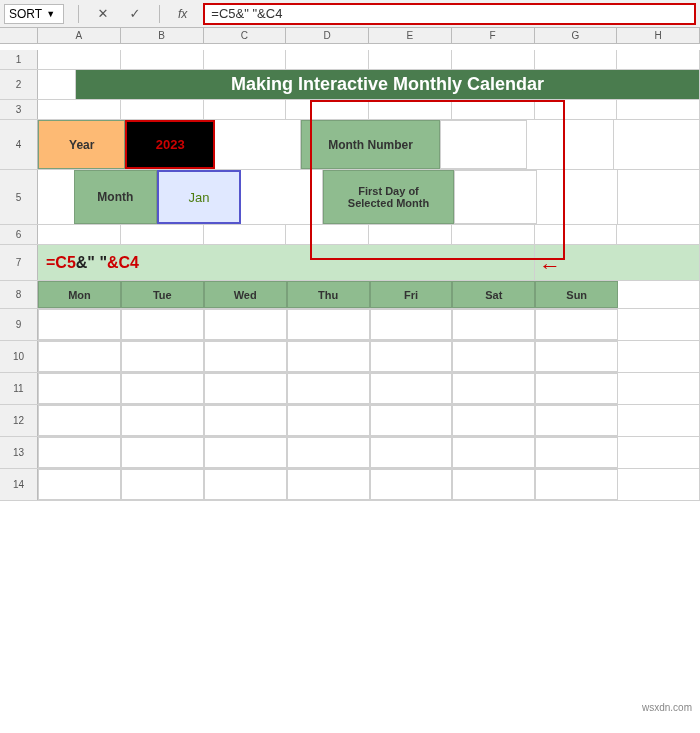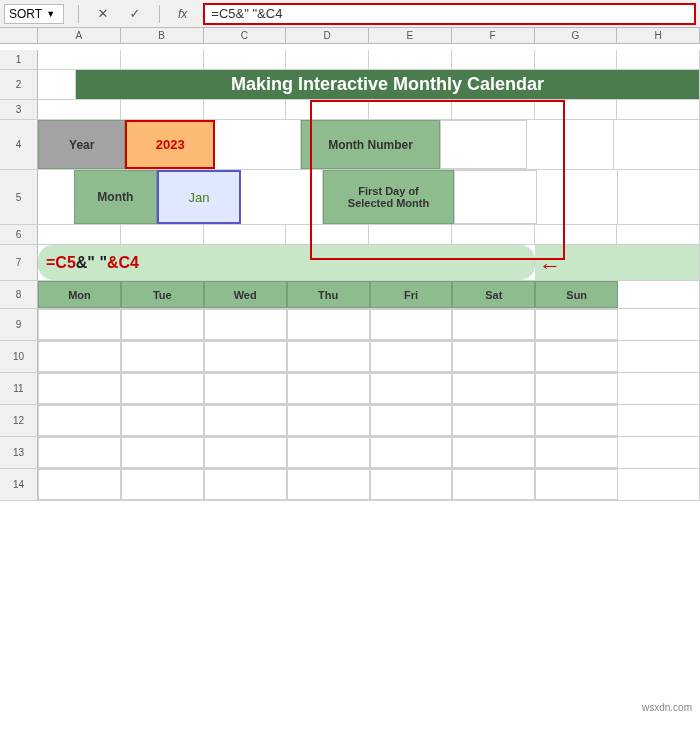--- a/index.html
+++ b/index.html
@@ -120,32 +120,32 @@
       text-align: center;
       font-size: 18px;
       font-weight: bold;
       padding: 6px;
       display: flex;
       align-items: center;
       justify-content: center;
     }
 
     .cell-year-label {
-      background: #a3a3a3;
+      background: #fdba74;
       color: #333;
       text-align: center;
       display: flex;
       align-items: center;
       justify-content: center;
       font-size: 12px;
       font-weight: bold;
       border: 1px solid #7aa07a;
     }
     .cell-year-value {
-      background: #fdba74;
+      background: #000000;
       color: #cc0000;
       text-align: center;
       display: flex;
       align-items: center;
       justify-content: center;
       font-size: 13px;
       font-weight: bold;
       border: 2px solid #cc0000;
     }
     .cell-month-label {
@@ -200,21 +200,20 @@
     }
 
     
     .formula-row-cell {
       background: #c8e6c8;
       display: flex;
       align-items: center;
       padding: 2px 8px;
       font-size: 16px;
       font-weight: bold;
-      border-radius: 15px;
     }
     .formula-c5 { color: #cc0000; }
     .formula-c4 { color: #cc0000; }
     .formula-black { color: #222; }
 
     
     .arrow-cell {
       display: flex;
       align-items: center;
       padding-left: 4px;

